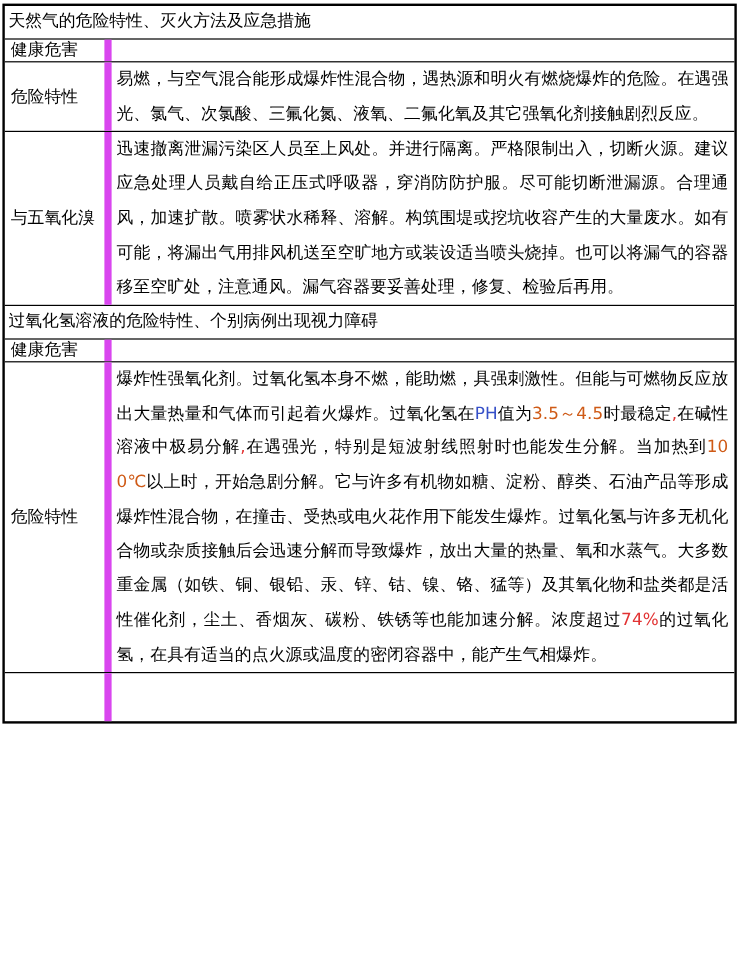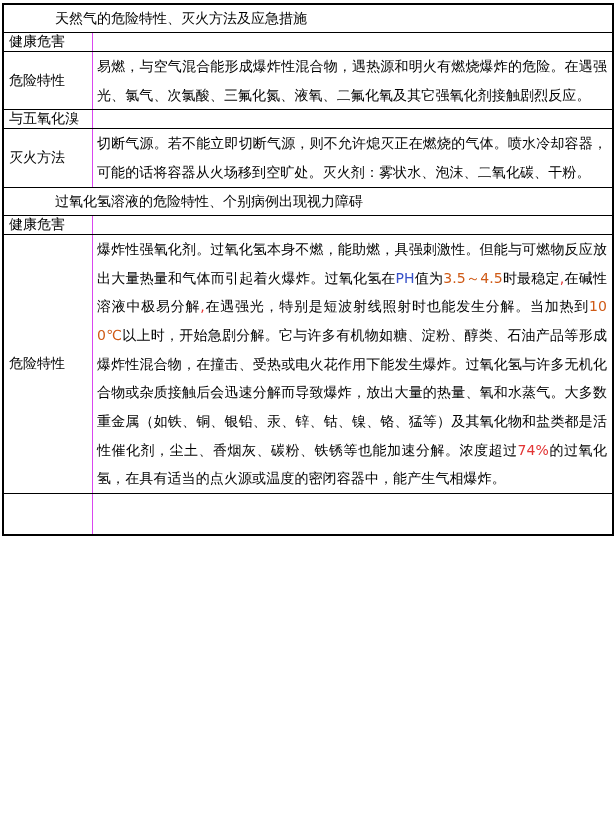--- a/index.html
+++ b/index.html
@@ -23,27 +23,26 @@
     align-items: stretch;
     border-top: 1px solid #000;
   }
   .row:first-child { border-top: none; }
   .section-header-cell {
     flex: 1;
     padding: 3px 2px 3px 3px;
     line-height: 21px;
     white-space: nowrap;
     overflow: hidden;
-    margin-left: 48px;
   }
   .label-cell {
     flex: 0 0 89px;
     width: 89px;
     box-sizing: border-box;
-    border-right: 1px solid #d946ef;
+    border-right: 6px solid #d946ef;
     display: flex;
     align-items: center;
     padding-left: 5px;
   }
   .content-cell {
     flex: 1;
     padding: 0 5px 0 4px;
     line-height: 28.7px;
     text-align: justify;
     letter-spacing: 0.1px;
@@ -68,26 +67,21 @@
       <div class="row">
         <div class="label-cell">
           <div class="row-label">危险特性</div>
         </div>
         <div class="content-cell"><div class="text-segment" style="display: inline;">易燃，与空气混合能形成爆炸性混合物，遇热源和明火有燃烧爆炸的危险。在遇强光、氯气、次氯酸、三氟化氮、液氧、二氟化氧及其它强氧化剂接触剧烈反应。</div></div>
       </div>
       <div class="row">
         <div class="label-cell">
           <div class="row-label">与五氧化溴</div>
         </div>
-      </div>
-      <div class="row">
-        <div class="label-cell">
-          <div class="row-label">灭火方法</div>
-        </div>
-        <div class="content-cell"><div class="text-segment" style="display: inline;">切断气源。若不能立即切断气源，则不允许熄灭正在燃烧的气体。喷水冷却容器，可能的话将容器从火场移到空旷处。灭火剂：雾状水、泡沫、二氧化碳、干粉。</div></div>
+        <div class="content-cell"><div class="text-segment" style="display: inline;">迅速撤离泄漏污染区人员至上风处。并进行隔离。严格限制出入，切断火源。建议应急处理人员戴自给正压式呼吸器，穿消防防护服。尽可能切断泄漏源。合理通风，加速扩散。喷雾状水稀释、溶解。构筑围堤或挖坑收容产生的大量废水。如有可能，将漏出气用排风机送至空旷地方或装设适当喷头烧掉。也可以将漏气的容器移至空旷处，注意通风。漏气容器要妥善处理，修复、检验后再用。</div></div>
       </div>
       <div class="row">
         <div class="section-header-cell">过氧化氢溶液的危险特性、个别病例出现视力障碍</div>
       </div>
       <div class="row">
         <div class="label-cell">
           <div class="row-label">健康危害</div>
         </div>
       </div>
       <div class="row">

